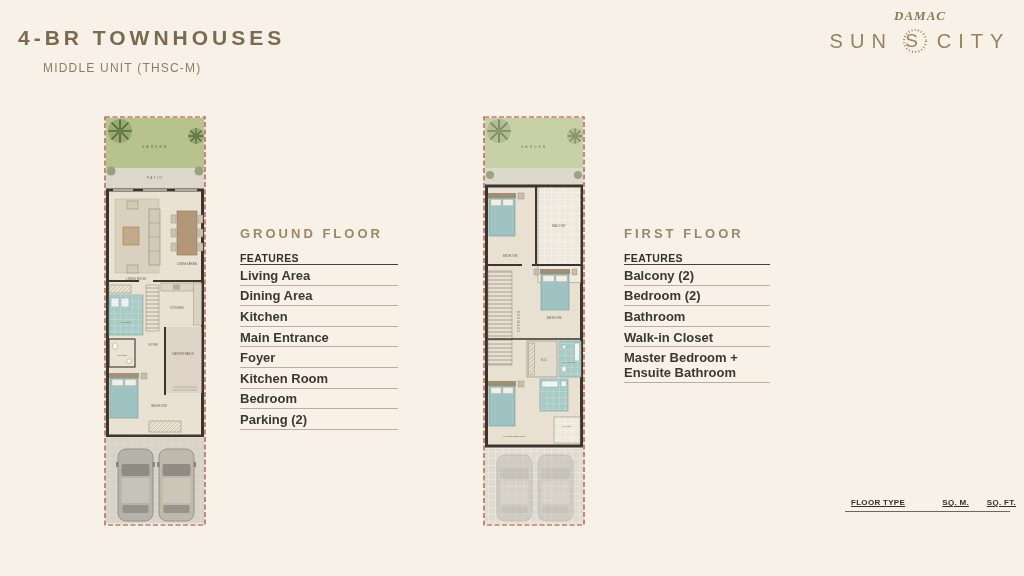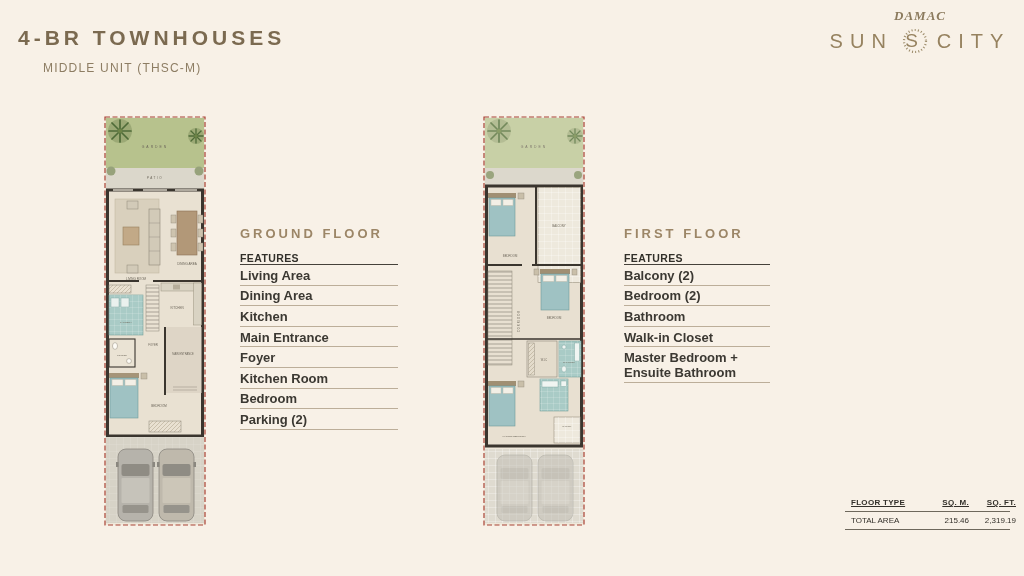--- a/index.html
+++ b/index.html
@@ -406,20 +406,15 @@
     <div class="feat-row">Walk-in Closet</div>
     <div class="feat-row">Master Bedroom + Ensuite Bathroom</div>
   </div>
 
   <div class="area-table">
     <div class="area-row head">
       <span>FLOOR TYPE</span>
       <span class="num">SQ. M.</span>
       <span class="num">SQ. FT.</span>
     </div>
-    <div class="area-row body">
-      <span>TOTAL AREA</span>
-      <span class="num">215.46</span>
-      <span class="num">2,319.19</span>
-    </div>
   </div>
 
 </div>
 
 </body></html>

